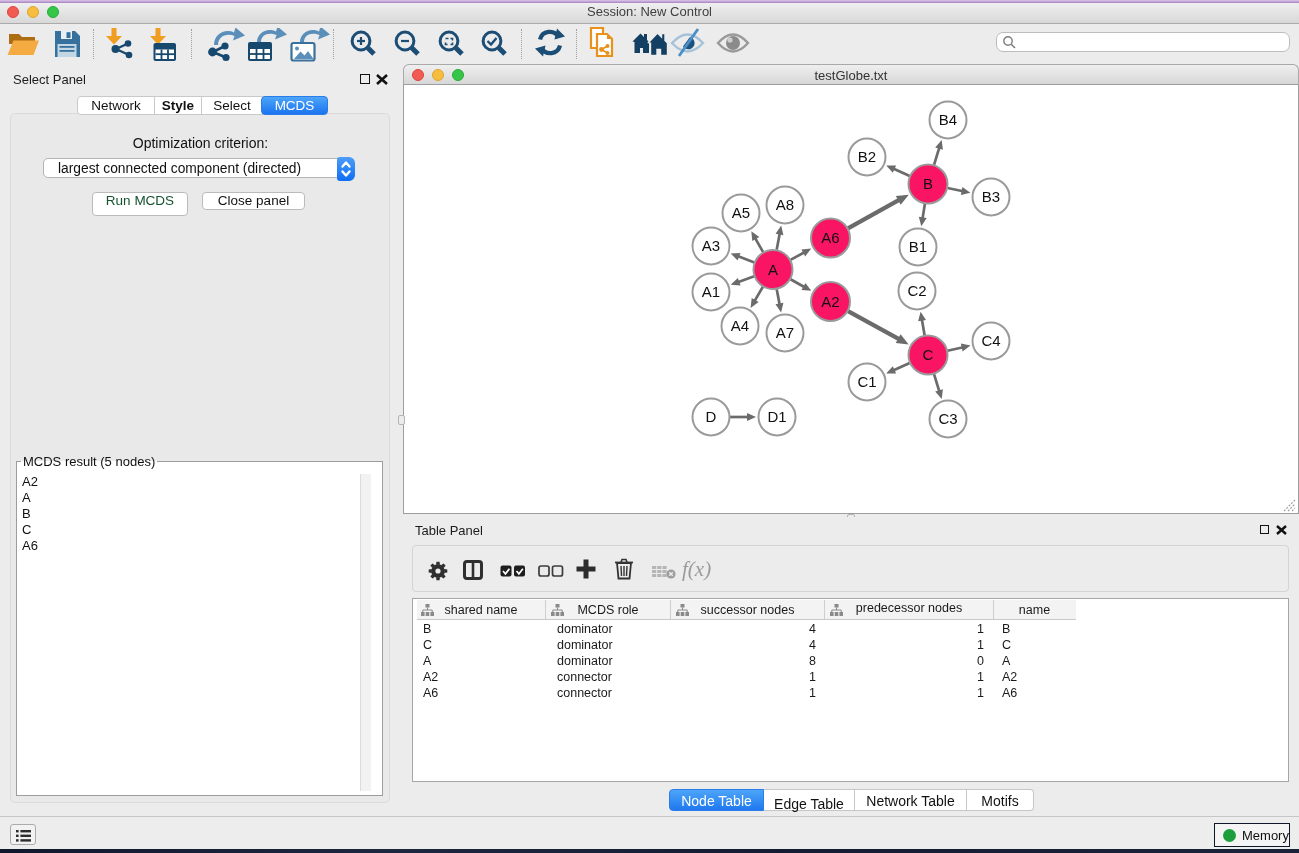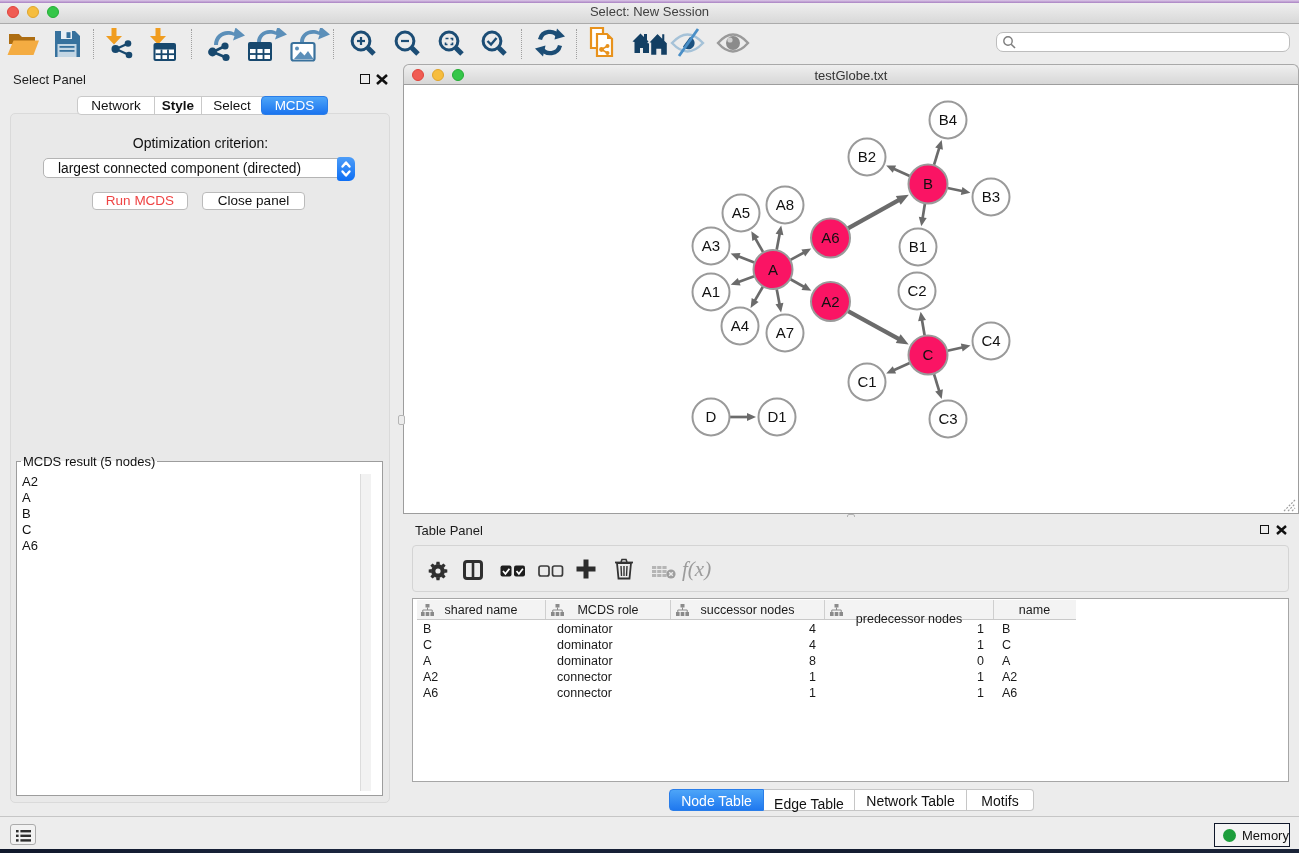--- a/index.html
+++ b/index.html
@@ -11,21 +11,21 @@
 .toolbar{left:0;top:24px;width:1299px;height:40px;background:#ececec;}
 .sep{top:5px;width:1px;height:30px;border-left:1px dotted #9f9f9f;}
 .ticon{top:4px;}
 </style></head>
 <body>
 <div class="abs" style="left:0;top:0;width:1299px;height:3px;background:linear-gradient(#dcc8e8,#a982c2);"></div>
 <div class="abs titlebar"></div>
 <div class="abs tl" style="left:7px;background:#f05c53;border:1px solid #e0443c;"></div>
 <div class="abs tl" style="left:26.5px;background:#f6bd3e;border:1px solid #e0a52c;"></div>
 <div class="abs tl" style="left:46.5px;background:#35c649;border:1px solid #24ad35;"></div>
-<div class="abs ttext">Select: New Session</div>
+<div class="abs ttext">Session: New Control</div>
 <div class="abs toolbar">
 <svg class="abs ticon" style="left:6px" width="34" height="32" viewBox="0 0 34 32">
  <path d="M3 6 h10 l3 3 h13 v7 H3 z" fill="#ad6d12"></path>
  <path d="M7.5 12.5 h25.5 l-5.5 14.5 H1.5 z" fill="#f4ac42"></path>
 </svg>
 <svg class="abs ticon" style="left:51px" width="32" height="32" viewBox="0 0 32 32">
  <path d="M4 3 h20 l5 5 v21 H4 z" fill="#36719d"></path>
  <rect x="10" y="3" width="11" height="8" fill="#e8eff5"></rect>
  <rect x="15.5" y="4.2" width="4" height="5.8" fill="#36719d"></rect>
  <path d="M6.5 16 h19 v13 H6.5 z" fill="#c3d6e4"></path>
@@ -172,21 +172,21 @@
    <div class="abs" style="left:14px;top:1.5px;font-size:13.8px;color:#111;">largest connected component (directed)</div>
    <div class="abs" style="right:-2px;top:-2.5px;width:18px;height:24px;background:linear-gradient(#4d9df8,#0d6ef4);border-radius:3px 6px 6px 3px;">
      <svg width="18" height="24" viewBox="0 0 18 24">
           <g stroke="#fff" stroke-width="2.4" fill="none" stroke-linecap="round" stroke-linejoin="round">
             <path d="M5.5 9.5 L9 5.5 L12.5 9.5"></path>
             <path d="M5.5 14.5 L9 18.5 L12.5 14.5"></path>
           </g>
         </svg>
    </div>
  </div>
- <div class="abs" style="left:92px;top:128px;width:96px;height:18px;background:#fff;border:1px solid #bbb;border-radius:4px;text-align:center;font-size:13.5px;color:#ef4444;">Run MCDS</div>
+ <div class="abs" style="left:92px;top:128px;width:96px;height:24px;background:#fff;border:1px solid #bbb;border-radius:4px;text-align:center;font-size:13.5px;color:#14532d;">Run MCDS</div>
  <div class="abs" style="left:202px;top:128px;width:103px;height:18px;background:#fff;border:1px solid #bbb;border-radius:4px;text-align:center;font-size:13.5px;color:#111;">Close panel</div>
  <fieldset class="abs" style="left:16px;top:390px;width:367px;height:342px;border:1px solid #9d9d9d;background:#fff;">
    <legend style="font-size:13px;color:#111;padding:0 2px;margin-left:4px;">MCDS result (5 nodes)</legend>
  </fieldset>
  <div class="abs" style="left:20px;top:410px;width:351px;height:317px;background:#fff;font-size:13px;color:#111;line-height:16px;padding-left:2px;">A2<br>A<br>B<br>C<br>A6</div>
  <div class="abs" style="left:360px;top:410px;width:11px;height:317px;background:#f2f2f2;border-left:1px solid #dcdcdc;"></div>
 </div>
 
 <div class="abs" style="left:403px;top:64px;width:896px;height:450px;">
  <div class="abs" style="left:0;top:0;width:896px;height:21px;background:linear-gradient(#efefef,#d7d7d7);border:1px solid #a9a9a9;border-bottom:1px solid #9d9d9d;border-radius:6px 6px 0 0;"></div>
@@ -373,21 +373,21 @@
         </svg>MCDS role</div>
   <div style="flex:0 0 154px;position:relative;border-right:1px solid #cfcfcf;text-align:center;padding-top:3px;"><svg style="position:absolute;left:5px;top:4px" width="13" height="12" viewBox="0 0 13 12">
           <g fill="#8a8a8a">
             <rect x="4.5" y="0" width="4" height="3.5"></rect>
             <rect x="0" y="8" width="3.6" height="4"></rect>
             <rect x="4.7" y="8" width="3.6" height="4"></rect>
             <rect x="9.4" y="8" width="3.6" height="4"></rect>
           </g>
           <path d="M6.5 3.5 v2.5 M1.8 8 v-2 h9.4 v2" fill="none" stroke="#8a8a8a" stroke-width="1"></path>
         </svg>successor nodes</div>
-  <div style="flex:0 0 169px;position:relative;border-right:1px solid #cfcfcf;text-align:center;padding-top:12px;"><svg style="position:absolute;left:5px;top:4px" width="13" height="12" viewBox="0 0 13 12">
+  <div style="flex:0 0 169px;position:relative;border-right:1px solid #cfcfcf;text-align:center;padding-top:1px;"><svg style="position:absolute;left:5px;top:4px" width="13" height="12" viewBox="0 0 13 12">
           <g fill="#8a8a8a">
             <rect x="4.5" y="0" width="4" height="3.5"></rect>
             <rect x="0" y="8" width="3.6" height="4"></rect>
             <rect x="4.7" y="8" width="3.6" height="4"></rect>
             <rect x="9.4" y="8" width="3.6" height="4"></rect>
           </g>
           <path d="M6.5 3.5 v2.5 M1.8 8 v-2 h9.4 v2" fill="none" stroke="#8a8a8a" stroke-width="1"></path>
         </svg>predecessor nodes</div>
   <div style="flex:0 0 81px;text-align:center;padding-top:3px;">name</div>
 </div>

